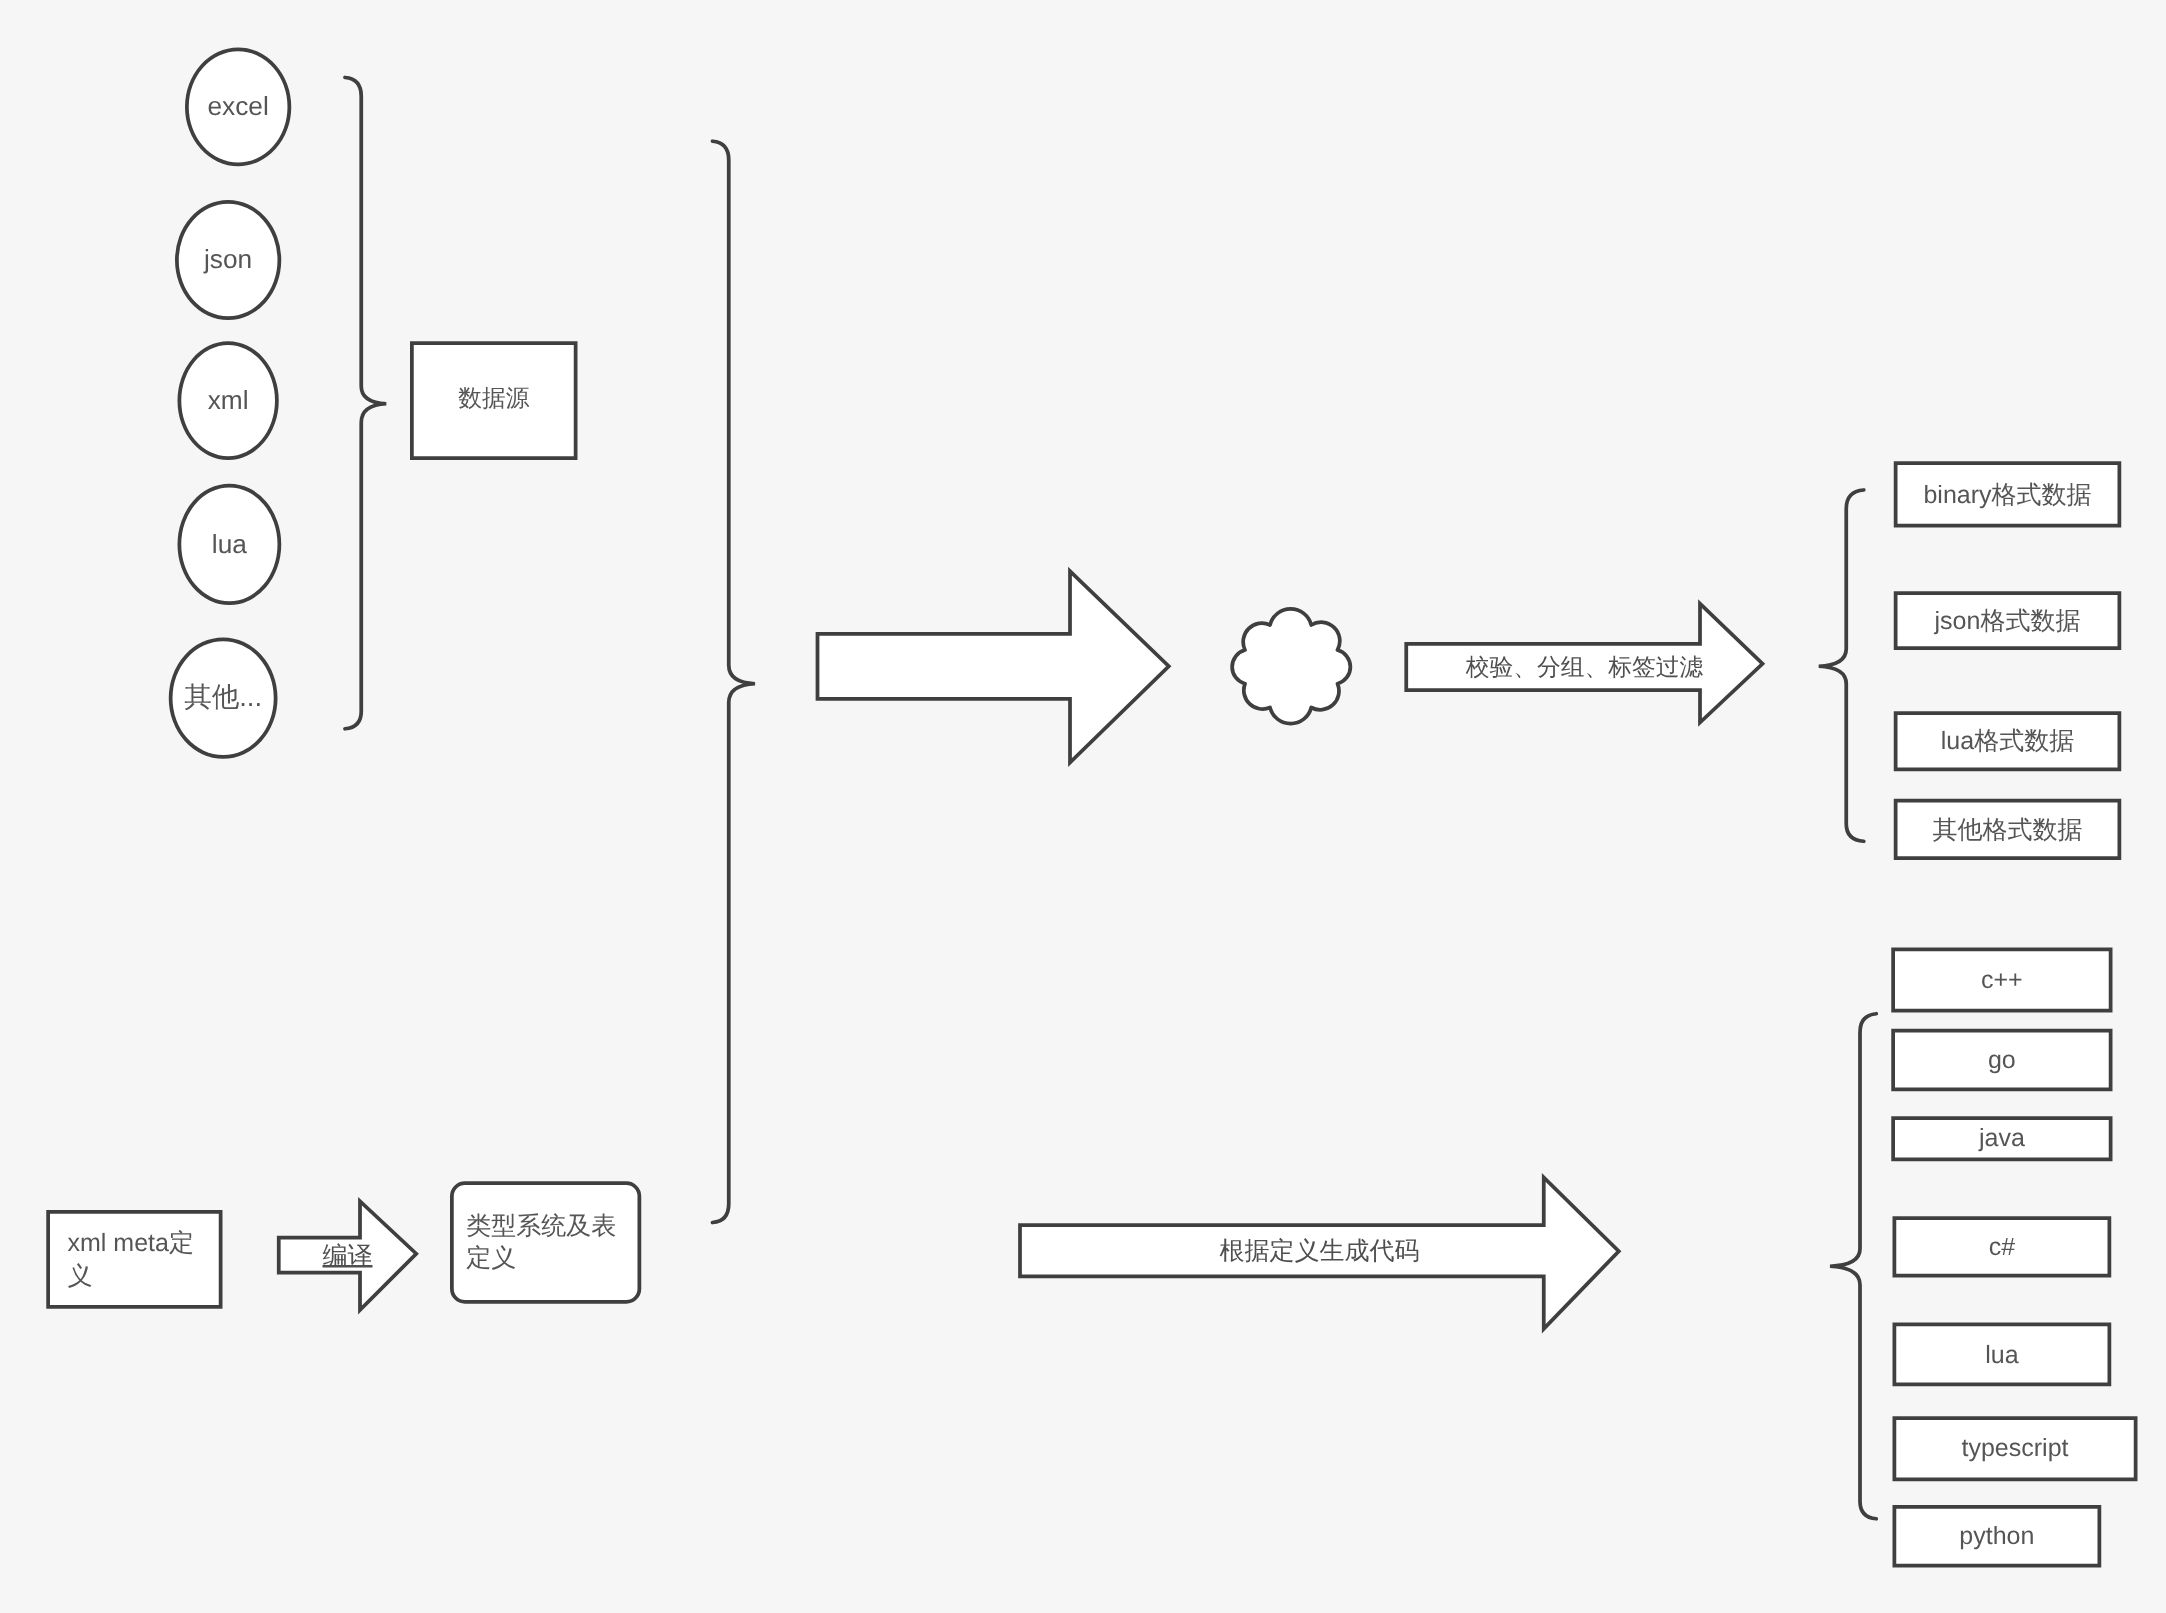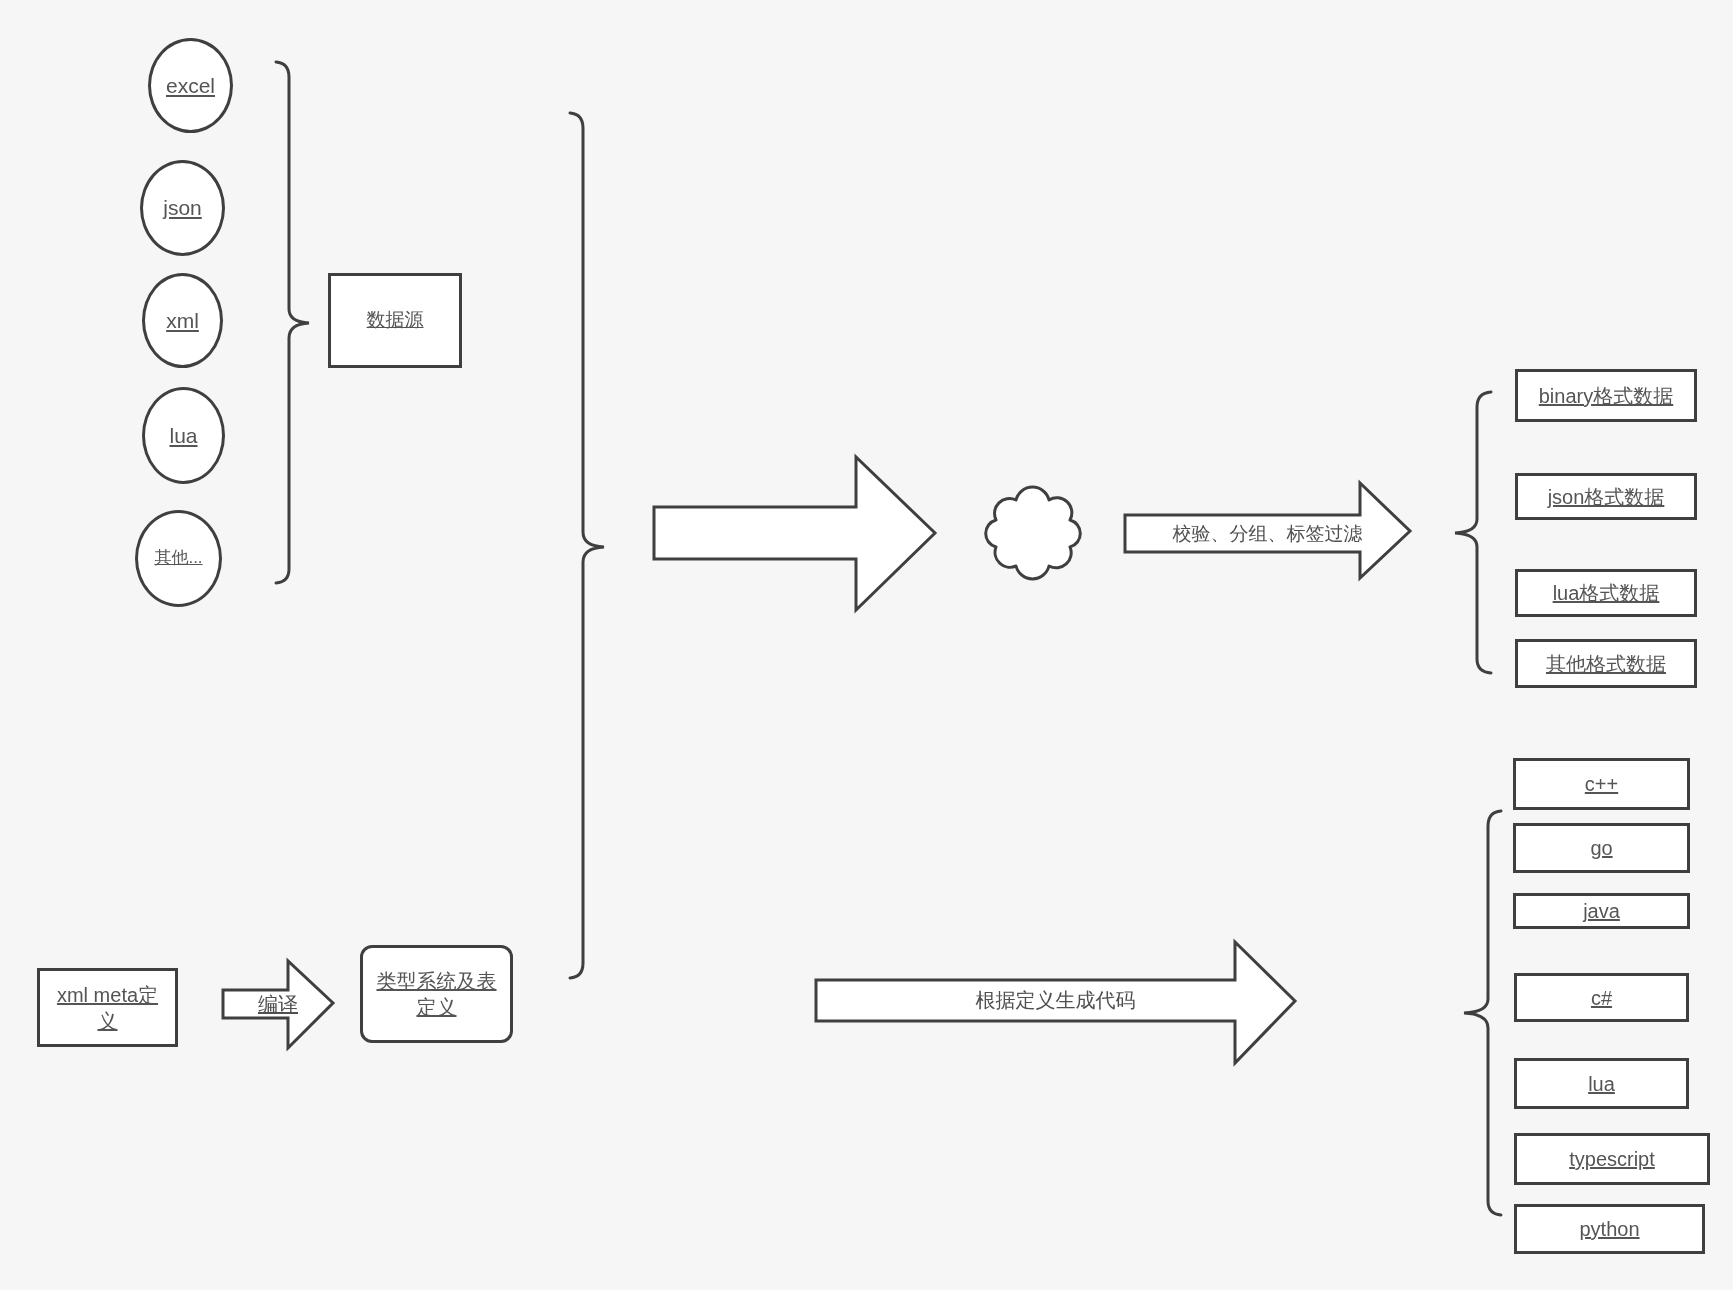--- a/index.html
+++ b/index.html
@@ -15,25 +15,23 @@
   }
   svg.layer { position: absolute; left: 0; top: 0; }
   .node {
     position: absolute;
     box-sizing: border-box;
     background: #ffffff;
     border: 3px solid #3f3f3f;
     display: flex;
     align-items: center;
     justify-content: center;
-    text-align: center;
     font-size: 20px;
     color: #555;
     line-height: 1.3;
-    text-decoration: underline;
   }
   .ellipse { border-radius: 50%; font-size: 21px; }
   .rounded { border-radius: 12px; }
   .pad14 { padding: 0 14px; }
   .pad10 { padding: 0 10px; }
   .lbl {
     position: absolute;
     display: flex;
     align-items: center;
     justify-content: center;
@@ -67,21 +65,21 @@
 
     <path d="M816,980 L1235,980 L1235,942 L1295,1001 L1235,1063 L1235,1021 L816,1021 Z" fill="#ffffff" stroke="#3f3f3f" stroke-width="3"></path>
 
     <path d="M1501,811 Q1488,812 1488,826 L1488,999 Q1488,1012 1464,1013 Q1488,1014 1488,1028 L1488,1201 Q1488,1214 1501,1215" fill="none" stroke="#3f3f3f" stroke-width="3" stroke-linecap="round"></path>
   </svg>
 
   <div class="node ellipse" style="left:148px; top:38px; width:85px; height:95px;">excel</div>
   <div class="node ellipse" style="left:140px; top:160px; width:85px; height:96px;">json</div>
   <div class="node ellipse" style="left:142px; top:273px; width:81px; height:95px;">xml</div>
   <div class="node ellipse" style="left:142px; top:387px; width:83px; height:97px;">lua</div>
-  <div class="node ellipse" style="left:135px; top:510px; width:87px; height:97px; font-size:17px;">其他...</div>
+  <div class="node ellipse" style="left:135px; top:510px; width:87px; height:97px; font-size:22px;">其他...</div>
 
   <div class="node" style="left:328px; top:273px; width:134px; height:95px; font-size:19px;">数据源</div>
 
   <div class="lbl" style="left:1125px; top:515px; width:285px; height:37px; font-size:19px;">校验、分组、标签过滤</div>
   <div class="lbl" style="left:223px; top:990px; width:110px; height:28px;text-decoration:underline;">编译</div>
   <div class="lbl" style="left:816px; top:980px; width:479px; height:41px;">根据定义生成代码</div>
 
   <div class="node pad14" style="left:37px; top:968px; width:141px; height:79px;">xml meta定义</div>
   <div class="node rounded pad10" style="left:360px; top:945px; width:153px; height:98px;">类型系统及表定义</div>
 
@@ -89,15 +87,15 @@
   <div class="node" style="left:1515px; top:473px; width:182px; height:47px;">json格式数据</div>
   <div class="node" style="left:1515px; top:569px; width:182px; height:48px;">lua格式数据</div>
   <div class="node" style="left:1515px; top:639px; width:182px; height:49px;">其他格式数据</div>
 
   <div class="node" style="left:1513px; top:758px; width:177px; height:52px;">c++</div>
   <div class="node" style="left:1513px; top:823px; width:177px; height:50px;">go</div>
   <div class="node" style="left:1513px; top:893px; width:177px; height:36px;">java</div>
   <div class="node" style="left:1514px; top:973px; width:175px; height:49px;">c#</div>
   <div class="node" style="left:1514px; top:1058px; width:175px; height:51px;">lua</div>
   <div class="node" style="left:1514px; top:1133px; width:196px; height:52px;">typescript</div>
-  <div class="node" style="left:1514px; top:1204px; width:191px; height:50px;">python</div>
+  <div class="node" style="left:1514px; top:1204px; width:167px; height:50px;">python</div>
 
 </div>
 
 </body></html>

